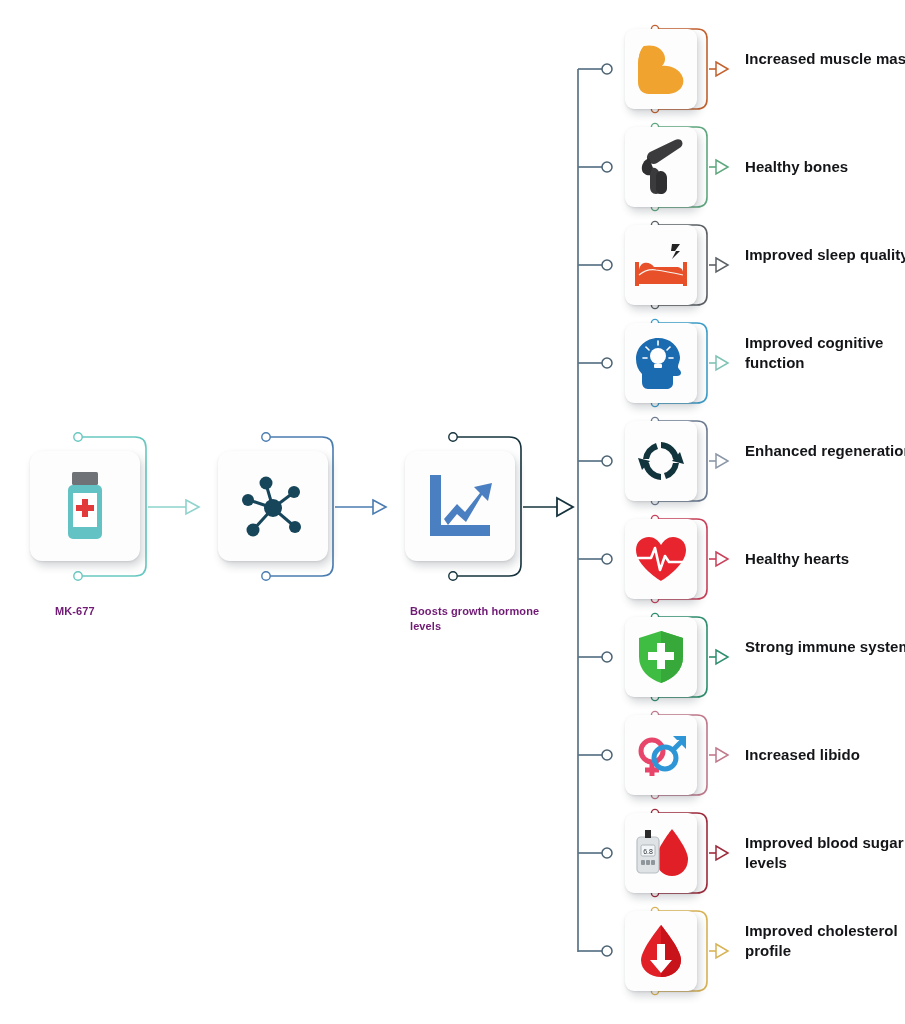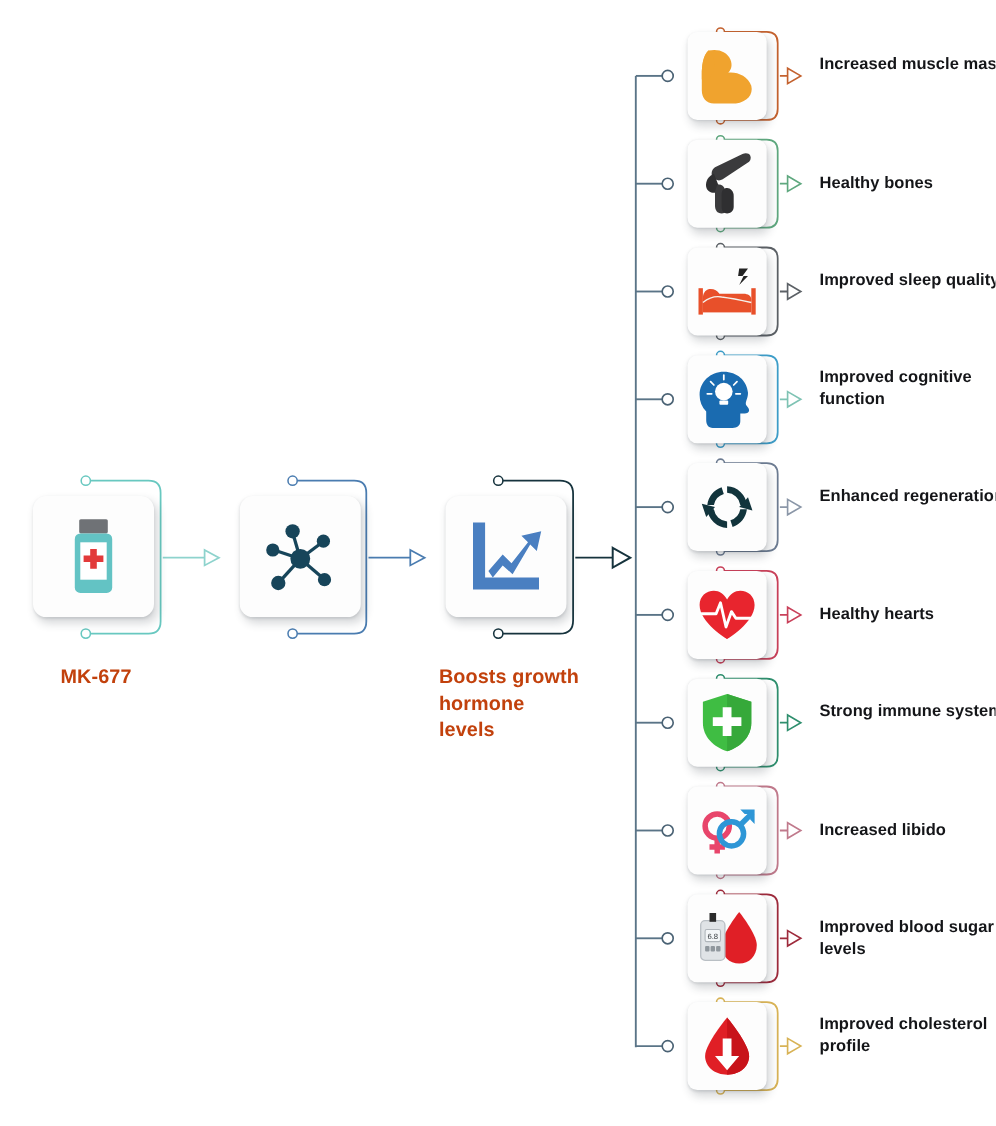--- a/index.html
+++ b/index.html
@@ -23,24 +23,24 @@
     display:flex;align-items:center;justify-content:center;
     box-sizing:border-box;
   }
   .card svg{display:block;}
 
   
   .bigcard{width:110px;height:110px;border-radius:12px;}
 
   .steplabel{
     position:absolute;
-    font-size:18px;
+    font-size:11px;
     font-weight:700;
     line-height:1.32;
-    color:#c2410c;
+    color:#701a75;
     letter-spacing:.1px;
   }
 
   
   .benefitcard{width:72px;height:80px;border-radius:9px;}
 
   .benefitlabel{
     position:absolute;
     font-size:15px;
     font-weight:700;
@@ -227,21 +227,21 @@
   </div>
 
   <div class="card bigcard" style="left:405px;top:451px;">
     <span>
       <svg width="72" height="66" viewBox="0 0 72 66">
         <path d="M6,2 h11 v50 h49 v11 h-60 Z" fill="#4a7fc1"></path>
         <path d="M20,46 L33,31 L41,39 L56,20 L50,14 L68,10 L64,28 L58,22 L42,49 L33,41 L24,52 Z" fill="#4a7fc1"></path>
       </svg>
     </span>
   </div>
-  <div class="steplabel" style="left:399px;top:604px;width:130px;">Boosts growth hormone levels</div>
+  <div class="steplabel" style="left:410px;top:604px;width:130px;">Boosts growth hormone levels</div>
 
   <div class="card benefitcard" style="left:625px;top:29px;">
     <span>
       <svg width="52" height="54" viewBox="0 0 52 54">
         <path d="M9,4 C18,2 26,5 29,12 C31,17 30,21 27,24 C35,23 45,27 48,36 C50,44 44,51 34,52 L14,52 C7,52 3,47 3,40 L3,26 C3,18 4,9 9,4 Z" fill="#f0a32e"></path>
         <path d="M9,4 C14,8 15,14 14,20 C13,26 10,30 6,33 L3,30 L3,26 C3,18 4,9 9,4 Z" fill="#f0a32e"></path>
       </svg>
     </span>
   </div>
   <div class="benefitlabel" style="left:745px;top:49px;">Increased muscle mass</div>

